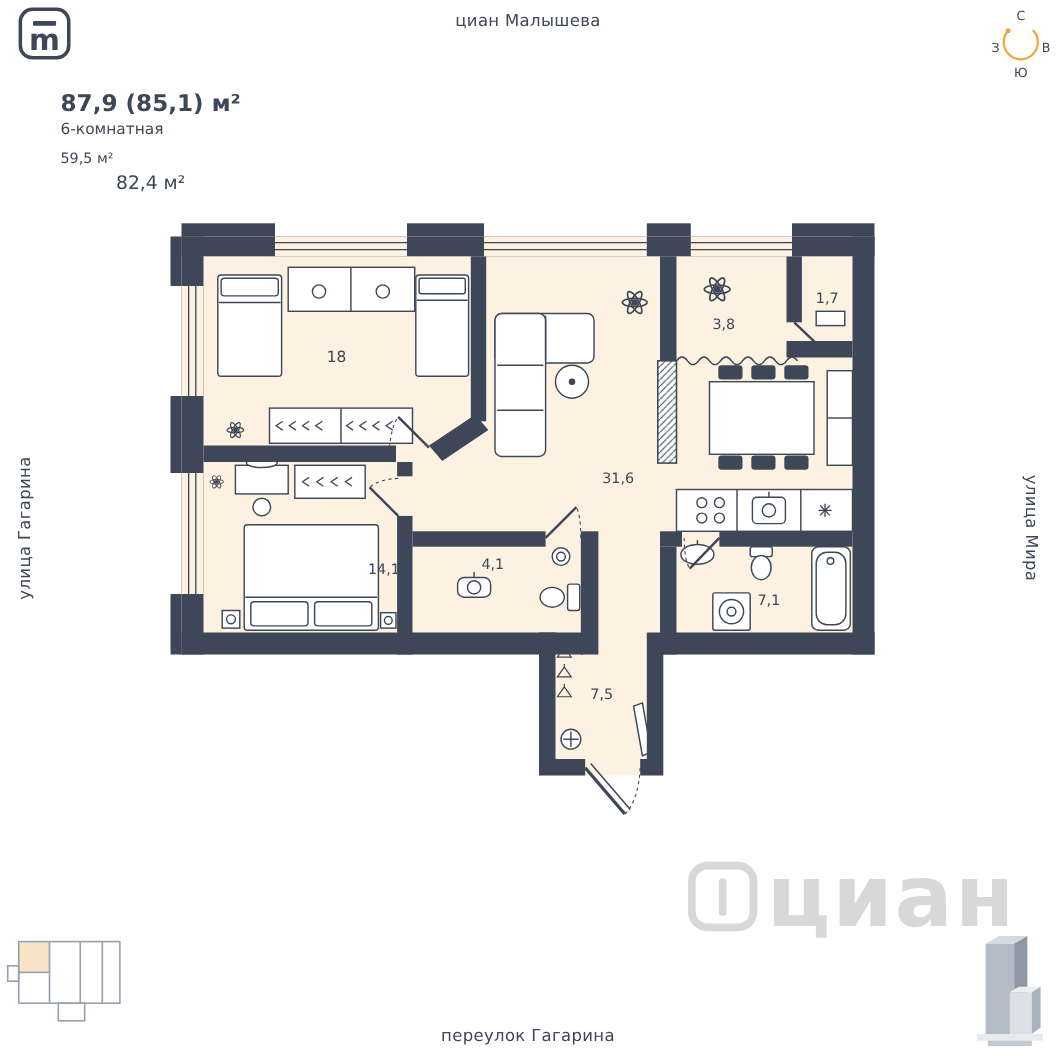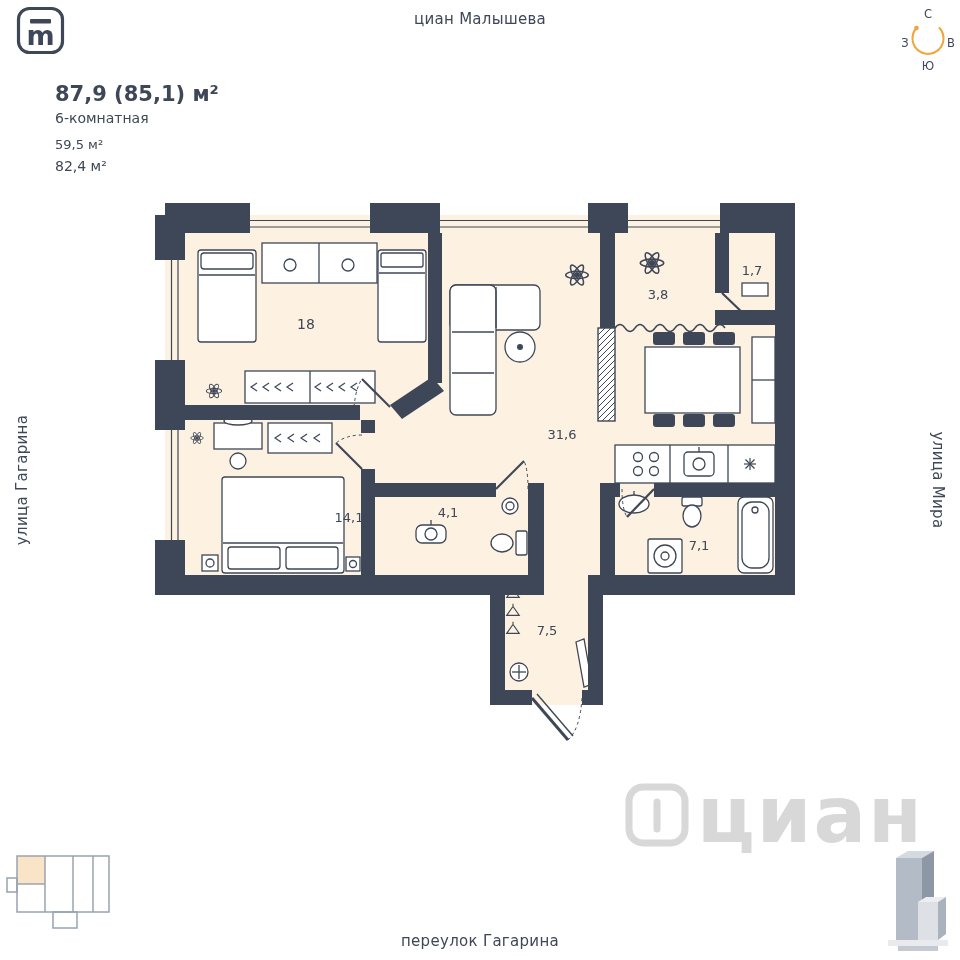--- a/index.html
+++ b/index.html
@@ -8,21 +8,21 @@
   .abs{position:absolute;}
   .street{font-size:15px;letter-spacing:.3px;color:#3e4757;white-space:nowrap;}
   .street-top{left:480px;top:10px;transform:translateX(-50%);}
   .street-bottom{left:480px;top:932px;transform:translateX(-50%);}
   .street-left{left:22px;top:480px;transform:translate(-50%,-50%) rotate(-90deg);}
   .street-right{left:938px;top:480px;transform:translate(-50%,-50%) rotate(90deg);}
   .info{left:20px;top:82px;line-height:1.15;margin-left:35px;}
   .info .title{font-size:21px;font-weight:bold;}
   .info .type{font-size:14px;margin-top:4px;}
   .info .a1{font-size:13px;margin-top:12px;}
-  .info .a2{font-size:14px;margin-top:5px;}
+  .info .a2{font-size:17px;margin-top:5px;text-align:center;}
   svg text{font-family:"DejaVu Sans","Liberation Sans",sans-serif;}
   .room-label{font-size:13px;fill:#3e4757;}
   .room-label.big{font-size:14px;}
 </style>
 </head>
 <body>
 
 <div class="page">
 
   <svg class="abs" style="left:16px;top:6px" width="52" height="52" viewBox="0 0 52 52">

